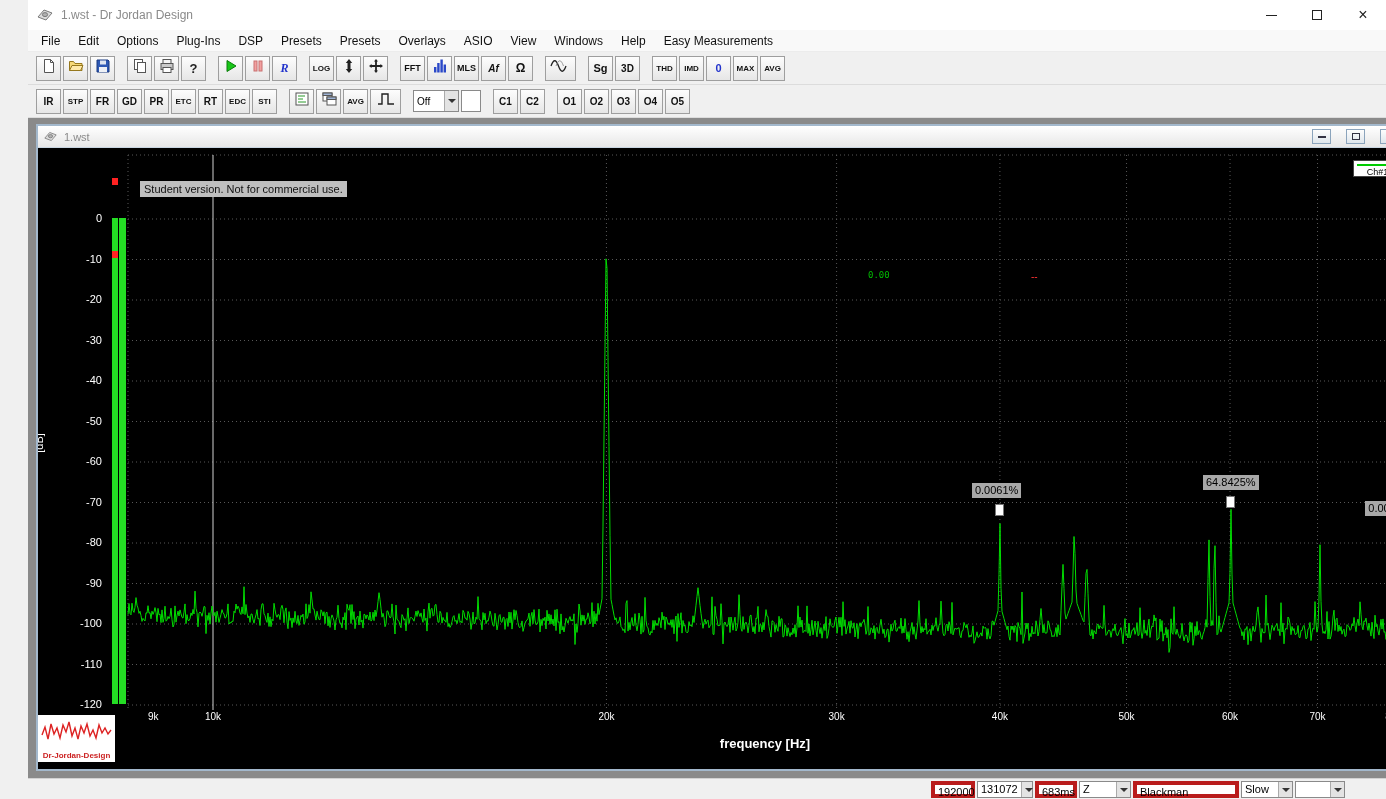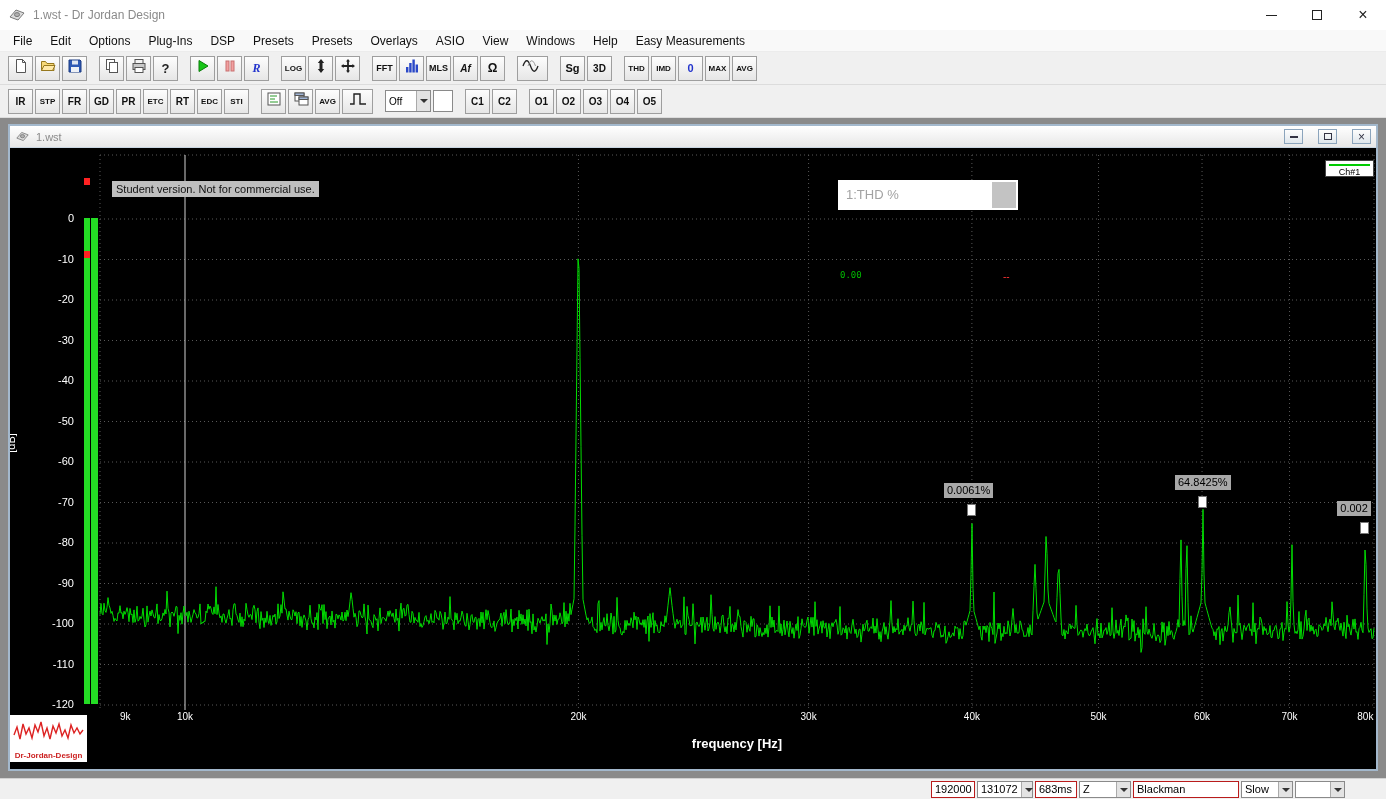--- a/index.html
+++ b/index.html
@@ -1,18 +1,18 @@
 <!DOCTYPE html>
 <html><head>
 <meta charset="utf-8">
 <style>
   *{margin:0;padding:0;box-sizing:border-box;}
   html,body{width:1386px;height:799px;overflow:hidden;}
   body{font-family:"Liberation Sans",sans-serif;background:#8a8a8a;position:relative;}
-  .app{position:absolute;inset:0;display:flex;flex-direction:column;background:#f0f0f0;}
+  .app{position:absolute;inset:0;display:flex;flex-direction:column;background:#f0f0f0;padding-left:28px;}
 
   
   .titlebar{height:30px;background:#ffffff;display:flex;align-items:center;padding-left:8px;flex:0 0 auto;}
   .app-icon{width:18px;height:16px;display:inline-flex;}
   .title-text{color:#8a8a8a;font-size:12px;margin-left:7px;}
   .win-btns{margin-left:auto;display:flex;height:100%;}
   .win-btn{width:46px;height:100%;display:flex;align-items:center;justify-content:center;}
   .glyph-min{width:11px;height:1px;background:#222;}
   .glyph-max{width:10px;height:10px;border:1px solid #222;}
   .glyph-close{font-size:16px;color:#222;line-height:1;}
@@ -64,21 +64,21 @@
   .thd-value{position:absolute;left:828px;top:68px;width:180px;text-align:center;color:#ff2020;font-size:35px;letter-spacing:1px;}
   .thd-sub-left{position:absolute;left:830px;top:122px;color:#00bb00;font-size:9px;font-family:"DejaVu Sans Mono",monospace;}
   .thd-sub-right{position:absolute;left:993px;top:123px;color:#ff3333;font-size:10px;}
   .peak-label{position:absolute;background:#a8a8a8;color:#000;font-size:11px;height:15px;line-height:15px;padding:0 3px;}
   .peak-marker{position:absolute;width:9px;height:12px;background:#fff;border:1px solid #777;}
   .logo{position:absolute;left:0;top:567px;width:77px;height:47px;background:#fff;}
   .logo-text{position:absolute;left:0;right:0;bottom:2px;text-align:center;color:#cc2222;font-size:8px;font-weight:bold;}
 
   
   .statusbar{height:21px;background:#f0f0f0;border-top:1px solid #d2d2d2;display:flex;align-items:center;justify-content:flex-end;padding-right:41px;gap:2px;font-size:11px;flex:0 0 auto;}
-  .sb-box{height:17px;background:#fff;border:1px solid #b91c1c;line-height:15px;padding:0 3px;}
+  .sb-box{height:17px;background:#fff;border:4px solid #b91c1c;line-height:15px;padding:0 3px;}
   .sb-combo{height:17px;background:#fff;border:1px solid #8a8a8a;display:flex;align-items:center;}
   .sb-combo span.val{flex:1;padding:0 3px;}
   .sb-arrow{width:14px;height:15px;background:#e3e3e3;border-left:1px solid #aaa;position:relative;}
   .sb-arrow::after{content:"";position:absolute;left:3px;top:6px;border:4px solid transparent;border-top-color:#333;}
 </style>
 </head>
 <body>
 
 <div class="app">
 
@@ -396,24 +396,20 @@
             <div class="xtick" style="left: 1070.55px;">50k</div>
             <div class="xtick" style="left: 1174.04px;">60k</div>
             <div class="xtick" style="left: 1261.54px;">70k</div>
             <div class="xtick" style="left: 1337.34px;">80k</div>
           </div>
         <div class="ylabel">[dB]</div>
         <div class="xlabel">frequency [Hz]</div>
 
         <div class="student-note">Student version. Not for commercial use.</div>
 
-        <div class="thd-box">
-          <span class="thd-label">1:THD %</span>
-          <span class="thd-spin"></span>
-        </div>
         <div class="thd-sub-left">0.00</div>
         <div class="thd-sub-right">--</div>
 
         <div class="legend">
           <span class="legend-line"></span>
           <span class="legend-text">Ch#1</span>
         </div>
 
         <div id="peak-overlays">
             <div class="peak-label" style="left: 933.892px; top: 334.675px;">0.0061%</div>

